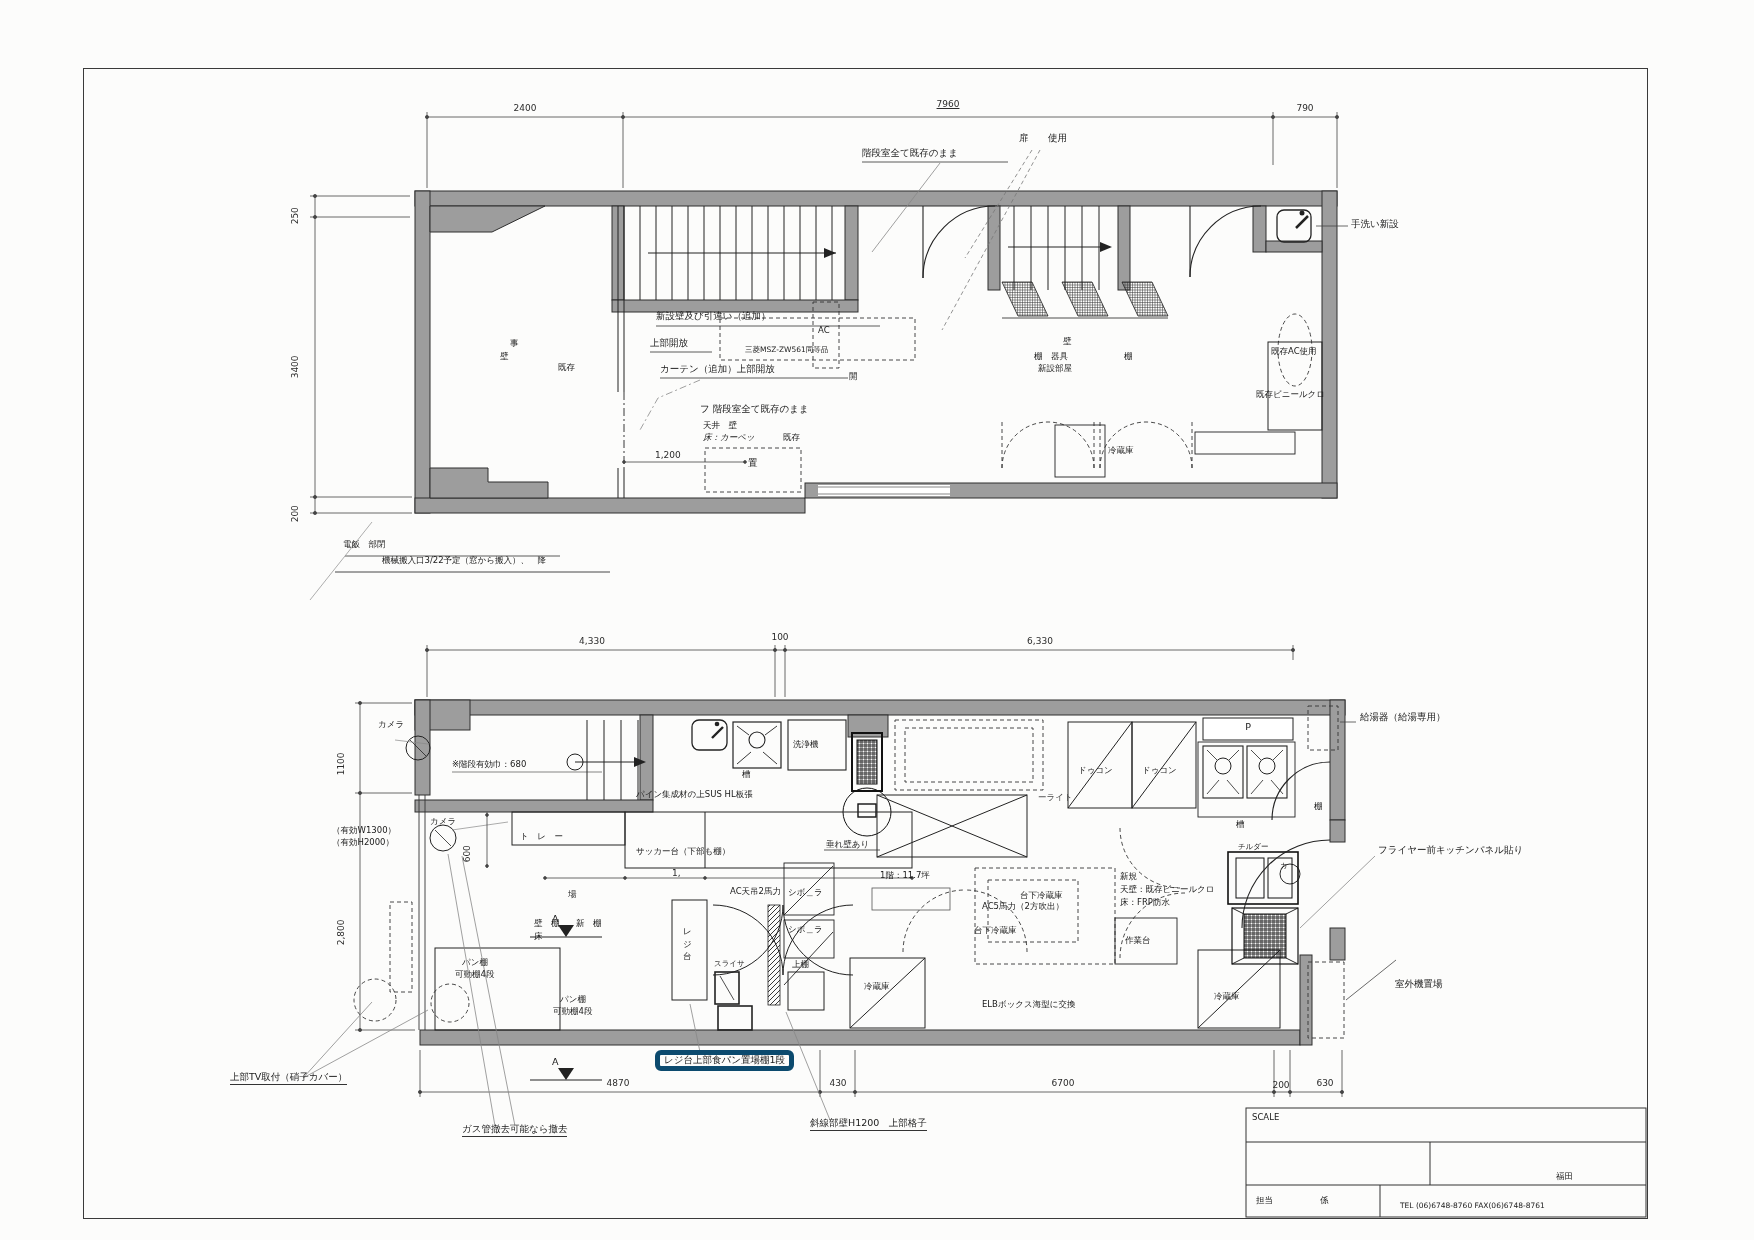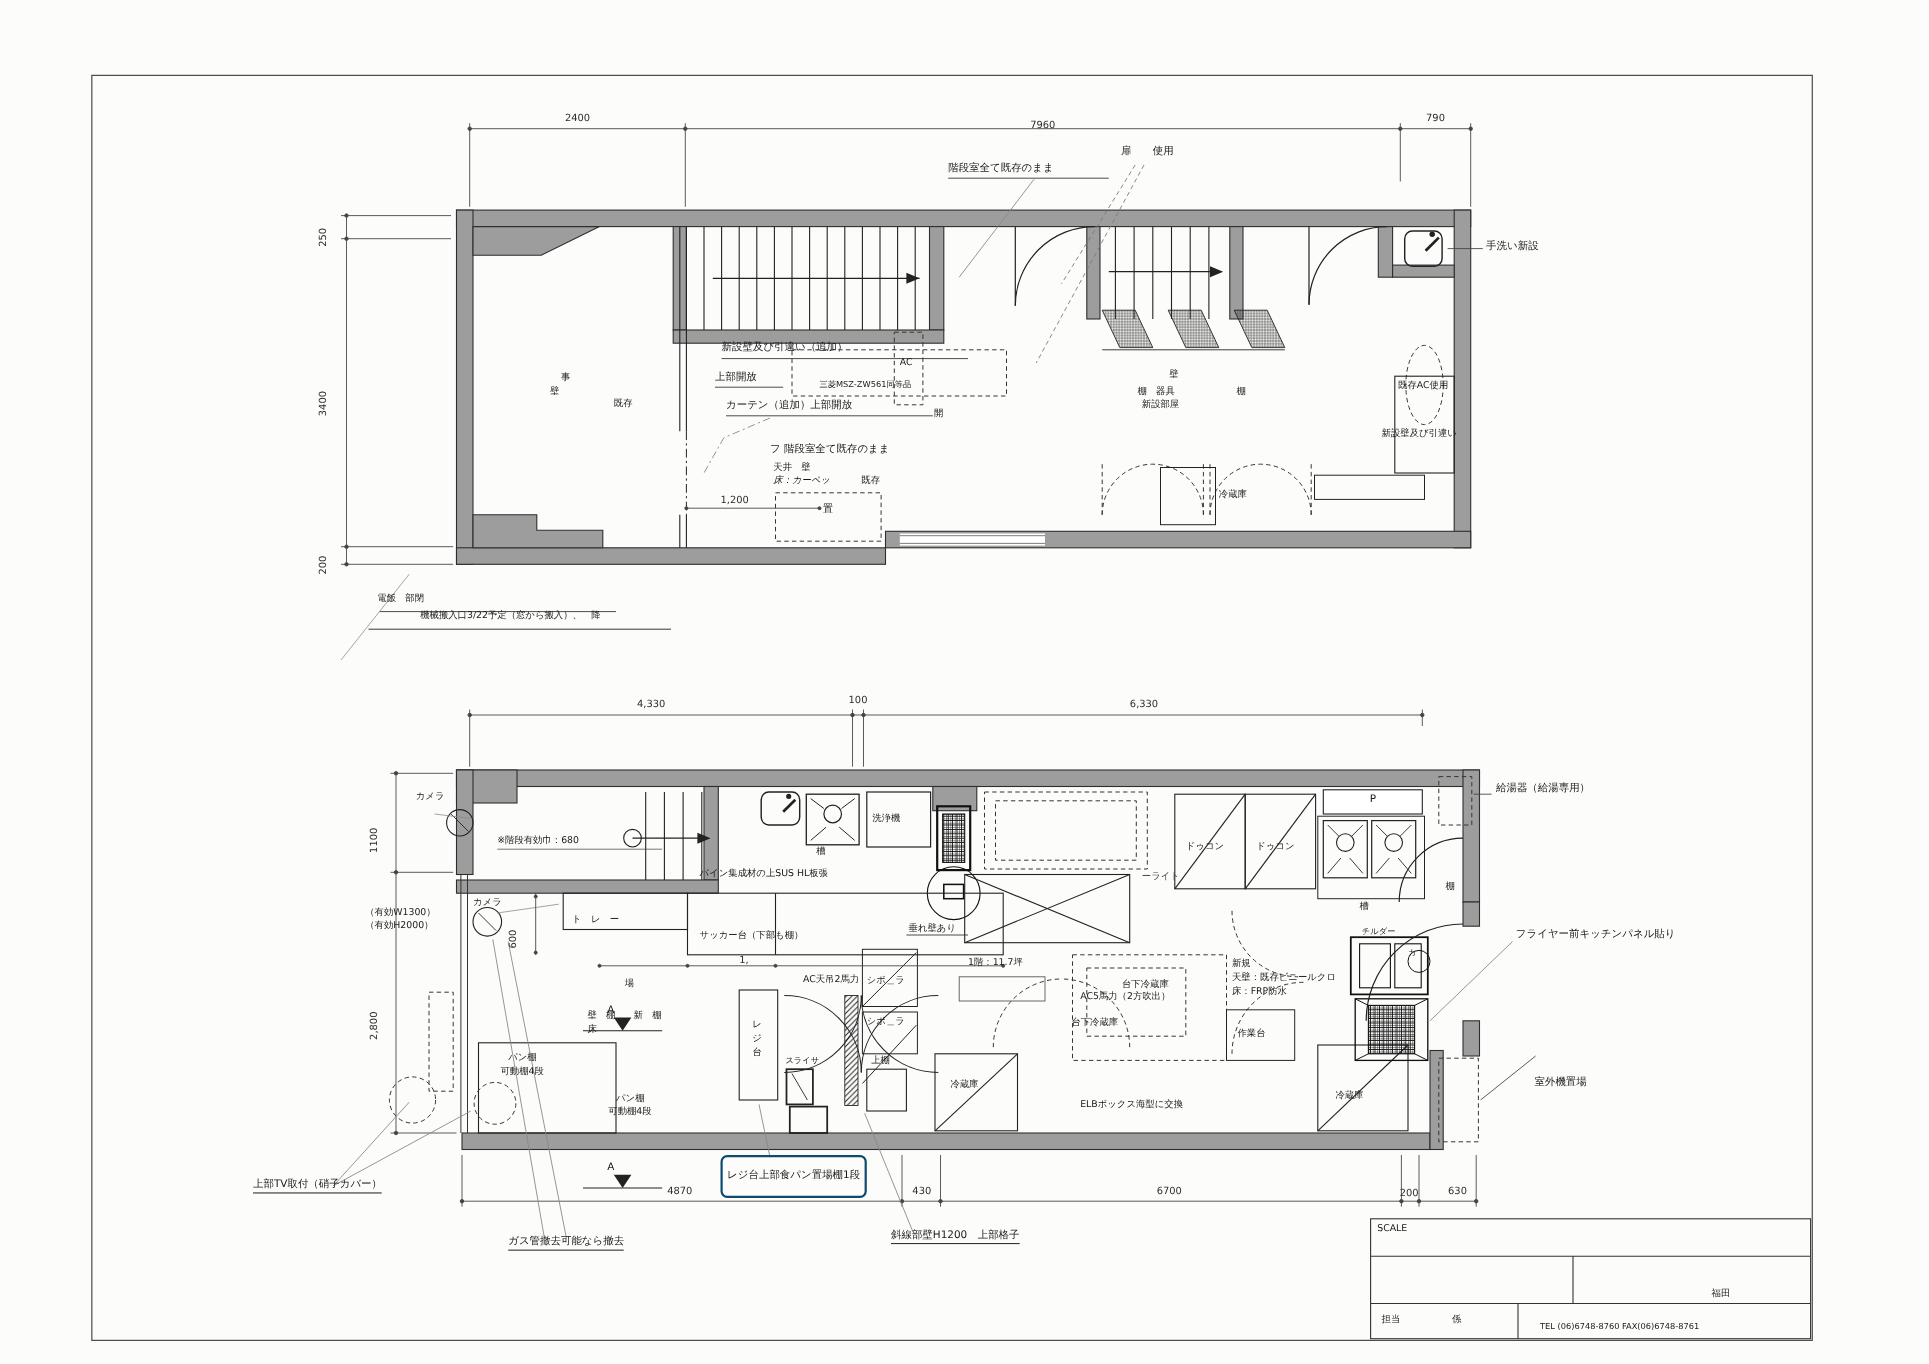--- a/index.html
+++ b/index.html
@@ -7,21 +7,21 @@
          font-family:"DejaVu Sans",sans-serif;color:#1c1c1c;}
   #border{position:absolute;left:83px;top:68px;width:1563px;height:1149px;border:1.4px solid #3a3a3a;}
   svg{position:absolute;left:0;top:0;}
   .lb{position:absolute;font-size:9.5px;line-height:1.15;white-space:nowrap;color:#191919;}
   .s8{font-size:8.5px;}
   .s7{font-size:7.5px;}
   .dim{font-size:9px;color:#2b2b2b;}
   .ctr{transform:translateX(-50%);}
   .rot{transform:rotate(-90deg);transform-origin:left bottom;}
   .ul{border-bottom:1px solid #333;padding-bottom:1px;}
-  .bx{border:2px solid #0c4a6e;border-radius:6px;padding:12px 4px;}
+  .bx{border:5px solid #0c4a6e;border-radius:6px;padding:0 4px;}
   .vert{writing-mode:vertical-rl;text-orientation:upright;letter-spacing:2px;}
   .gray{color:#444;}
 </style>
 </head>
 <body>
 
 <div id="sheet">
   <div id="border"></div>
 
   <svg width="1754" height="1240" viewBox="0 0 1754 1240">
@@ -321,21 +321,21 @@
       <rect x="1246" y="1108" width="400" height="109"></rect>
       <path d="M1246,1142H1646M1246,1185H1646M1380,1185V1217M1430,1142V1185"></path>
     </g>
 
     <g stroke="#333" stroke-width="0.9" fill="none">
       <path d="M335,572H610"></path>
     </g>
   </svg>
 
   <div class="lb dim ctr" style="left:525px;top:103px;">2400</div>
-  <div class="lb dim ctr" style="left:948px;top:109px;">7960</div>
+  <div class="lb dim ctr" style="left:948px;top:99px;text-decoration:underline;">7960</div>
   <div class="lb dim ctr" style="left:1305px;top:103px;">790</div>
   <div class="lb dim rot" style="left:300px;top:214px;">250</div>
   <div class="lb dim rot" style="left:300px;top:368px;">3400</div>
   <div class="lb dim rot" style="left:300px;top:512px;">200</div>
   <div class="lb s8 dim" style="left:655px;top:450px;">1,200</div>
 
   <div class="lb" style="left:862px;top:148px;">階段室全て既存のまま</div>
   <div class="lb" style="left:1019px;top:133px;">扉</div>
   <div class="lb" style="left:1048px;top:133px;">使用</div>
   <div class="lb" style="left:1351px;top:219px;">手洗い新設</div>
@@ -350,21 +350,21 @@
   <div class="lb s8" style="left:500px;top:352px;">壁</div>
   <div class="lb s8" style="left:558px;top:363px;">既存</div>
   <div class="lb s8" style="left:818px;top:326px;">AC</div>
   <div class="lb s7" style="left:745px;top:346px;">三菱MSZ-ZW561同等品</div>
   <div class="lb s8" style="left:849px;top:372px;">開</div>
   <div class="lb s8" style="left:1063px;top:337px;">壁</div>
   <div class="lb s8" style="left:1034px;top:352px;">棚　器具</div>
   <div class="lb s8" style="left:1038px;top:364px;">新設部屋</div>
   <div class="lb s8" style="left:1124px;top:352px;">棚</div>
   <div class="lb s8" style="left:1271px;top:347px;">既存AC使用</div>
-  <div class="lb s8" style="left:1256px;top:390px;">新設壁及び引違い</div>
+  <div class="lb s8" style="left:1256px;top:390px;">既存ビニールクロ</div>
   <div class="lb" style="left:748px;top:458px;">置</div>
   <div class="lb s8" style="left:1108px;top:446px;">冷蔵庫</div>
 
   <div class="lb s8" style="left:343px;top:540px;">電飯　部閉</div>
   <div class="lb s8" style="left:338px;top:556px;padding-left:44px;">機械搬入口3/22予定（窓から搬入）、　降</div>
 
   <div class="lb dim ctr" style="left:592px;top:636px;">4,330</div>
   <div class="lb dim ctr" style="left:780px;top:632px;">100</div>
   <div class="lb dim ctr" style="left:1040px;top:636px;">6,330</div>
   <div class="lb dim ctr" style="left:618px;top:1078px;">4870</div>

